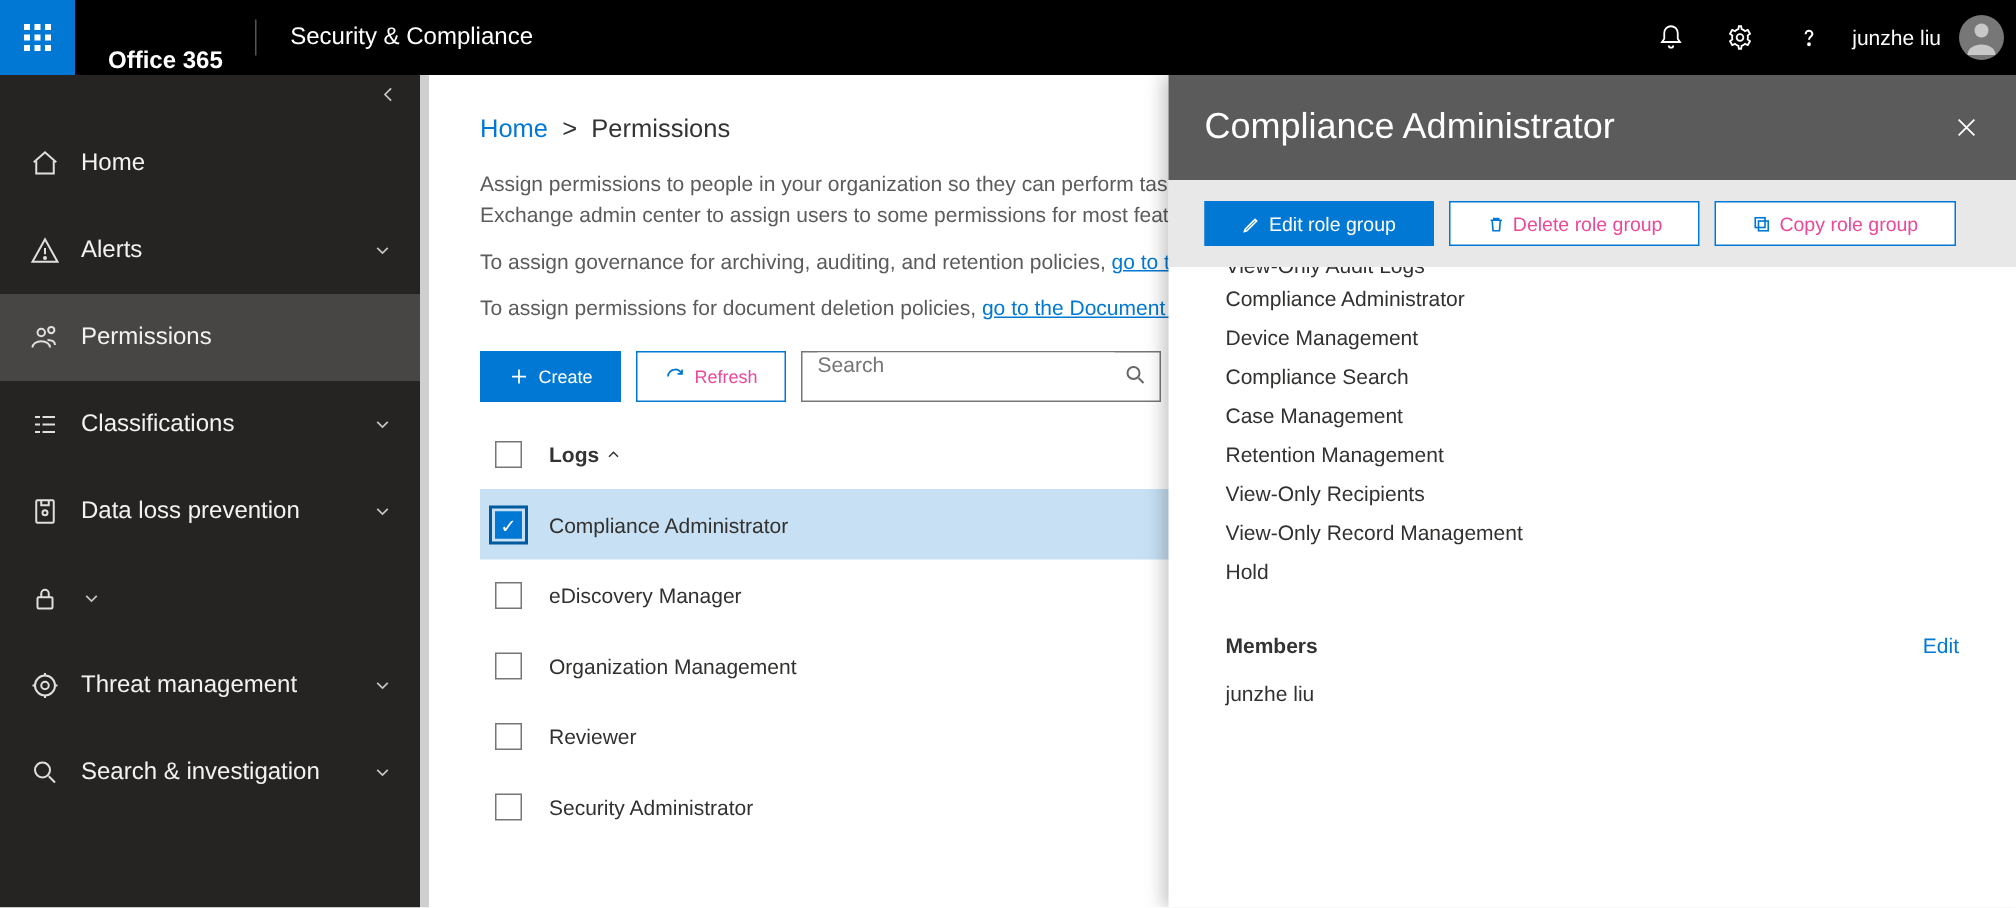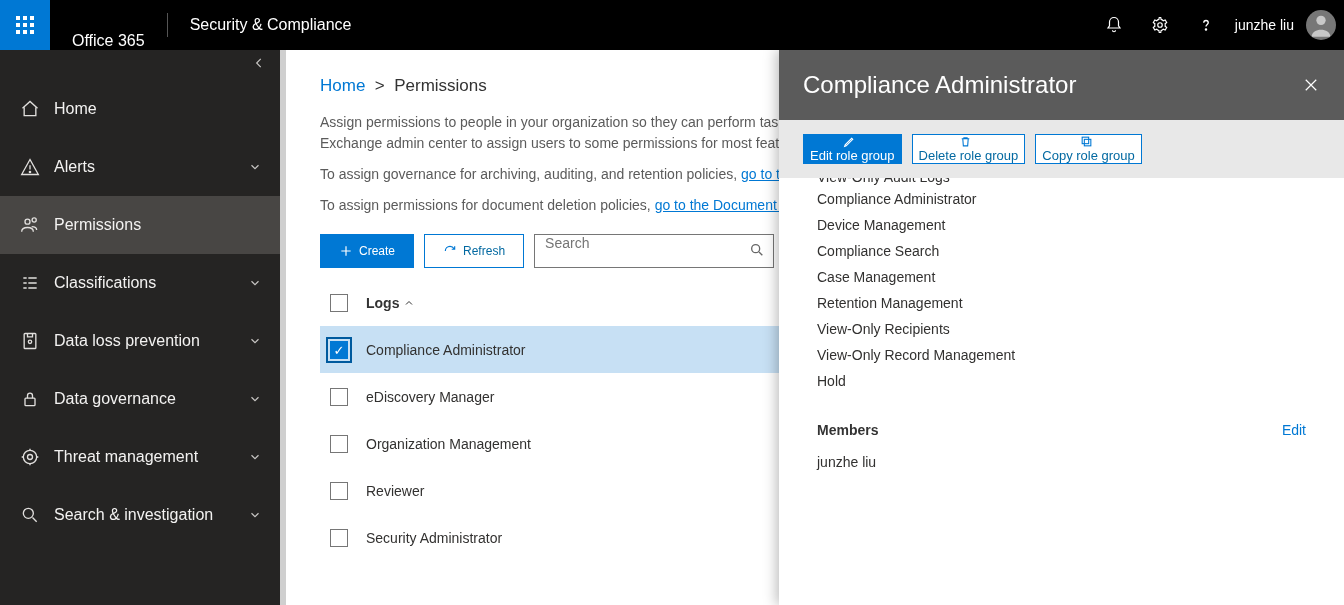--- a/index.html
+++ b/index.html
@@ -1,21 +1,21 @@
 <!DOCTYPE html>
 <html><head>
   <meta charset="utf-8">
   <style>
     * { box-sizing: border-box; margin: 0; padding: 0; }
     body { font-family: "Segoe UI", Arial, sans-serif; font-size: 14px; color: #333; overflow: hidden; width: 1344px; height: 605px; background: #fff; }
 
     
     .topbar { height: 50px; background: #000; display: flex; align-items: center; color: #fff; }
     .waffle { width: 50px; height: 50px; background: #0078d4; display: flex; align-items: center; justify-content: center; cursor: pointer; }
-    .brand { padding: 0 22px; font-size: 16px; font-weight: 400; margin-top: 32px; }
+    .brand { padding: 0 22px; font-size: 16px; font-weight: 700; margin-top: 32px; }
     .divider-v { width: 1px; height: 24px; background: #555; }
     .app-title { padding: 0 22px; font-size: 16px; }
     .top-spacer { flex: 1; }
     .top-icon { width: 46px; height: 50px; display: flex; align-items: center; justify-content: center; cursor: pointer; }
     .user-name { padding: 0 12px 0 6px; font-size: 14px; }
     .avatar { width: 30px; height: 30px; border-radius: 50%; background: #777; margin-right: 8px; display:flex; align-items:center; justify-content:center; overflow:hidden;}
 
     
     .shell { display: flex; height: 555px; }
 
@@ -32,42 +32,42 @@
     .main { flex: 1; background: #fff; position: relative; padding: 26px 34px; overflow:hidden; border-left: 6px solid #cfcfcf;}
     .breadcrumb { font-size: 17px; color: #333; margin-bottom: 16px; }
     .breadcrumb a { color: #0078d4; text-decoration: none; }
     .desc { color: #5b5b5b; line-height: 1.5; margin-bottom: 10px; max-width: 900px;}
     .desc a { color: #0078d4; }
 
     .table-wrap { margin-top: 18px; background:#fff;  }
     .toolbar { display:flex; align-items:center; gap:10px; padding:0 0 18px 0;}
     .btn { height: 34px; display:flex; align-items:center; padding: 0 18px; cursor:pointer; font-size:12px; border:1px solid #0078d4; }
     .btn-primary { background:#0078d4; color:#fff; }
-    .btn-secondary { background:#fff; color:#0369a1; }
+    .btn-secondary { background:#fff; color:#ec4899; }
     .searchbox { height:34px; border:1px solid #767676; padding:0 30px 0 10px; width: 240px; position:relative; display:flex; align-items:flex-start;}
     .searchbox input { border:none; outline:none; width:100%; font-size:14px;}
     .searchbox .sicon { position:absolute; right:8px; top:7px; color:#666;}
 
     .thead { display:flex; align-items:center; padding: 8px 10px 14px 10px; border-bottom: 0; }
     .chk { width:18px; height:18px; border:1px solid #767676; margin-right: 18px; cursor:pointer; display:flex; align-items:center; justify-content:center; background:#fff;}
     .chk.checked { background:#0078d4; border-color:#0078d4; }
     .chk.checked::after { content:"✓"; color:#fff; font-size:13px; line-height:1; }
     .chk.checked-outline { outline: 2px solid #005a9e; outline-offset: 2px; }
     .col-name { font-weight:600; display:flex; align-items:center; gap:4px;}
 
     .row { display:flex; align-items:center; padding: 14px 10px; border-top: 1px solid transparent;}
     .row.sel { background:#c7e0f4; }
     .row .label { color:#323130; }
 
     
     .panel { position:absolute; right:0; top:0; width: 565px; height: 555px; background:#fff; box-shadow: -3px 0 12px rgba(0,0,0,.25); display:flex; flex-direction:column; }
     .panel-header { background:#5b5b5b; color:#fff; height: 70px; display:flex; align-items:center; padding: 0 24px; font-size: 24px; font-weight:400;}
     .panel-close { margin-left:auto; cursor:pointer; }
     .panel-actions { background:#e8e8e8; padding: 14px 24px; display:flex; gap:10px; }
-    .panel-actions .btn { height:30px; padding:0 6px; font-size:13px;flex-direction:column; }
+    .panel-actions .btn { height:30px; padding:0 24px; font-size:13px; }
     .panel-body { padding: 10px 38px 20px 38px; overflow:auto; flex:1; }
     .role-list-item { color:#323130; padding: 5px 0; }
     .section-label { font-weight:600; margin-top: 28px; margin-bottom: 12px; display:flex; align-items:center;}
     .section-label .edit-link { margin-left:auto; color:#0078d4; font-weight:400; cursor:pointer;}
     .member { color:#323130; padding:4px 0;}
 
     svg { display:block; }
   </style>
 </head>
 <body>
@@ -189,21 +189,20 @@
           </svg>
         </span>
     </div>
     <div class="nav-item">
       <span class="nav-icon">
           <svg width="20" height="20" viewBox="0 0 24 24" fill="none" stroke="#e1dfdd" stroke-width="1.6">
             <rect x="6" y="11" width="12" height="9" rx="1"></rect>
             <path d="M9 11V8a3 3 0 016 0v3"></path>
           </svg>
         </span>
-      <span class="nav-label">Data governance</span>
       <span class="nav-chev">
           <svg width="14" height="14" viewBox="0 0 24 24" fill="none" stroke="#c8c6c4" stroke-width="2">
             <path d="M6 9l6 6 6-6"></path>
           </svg>
         </span>
     </div>
     <div class="nav-item">
       <span class="nav-icon">
           <svg width="20" height="20" viewBox="0 0 24 24" fill="none" stroke="#e1dfdd" stroke-width="1.6">
             <circle cx="12" cy="12" r="8"></circle>

